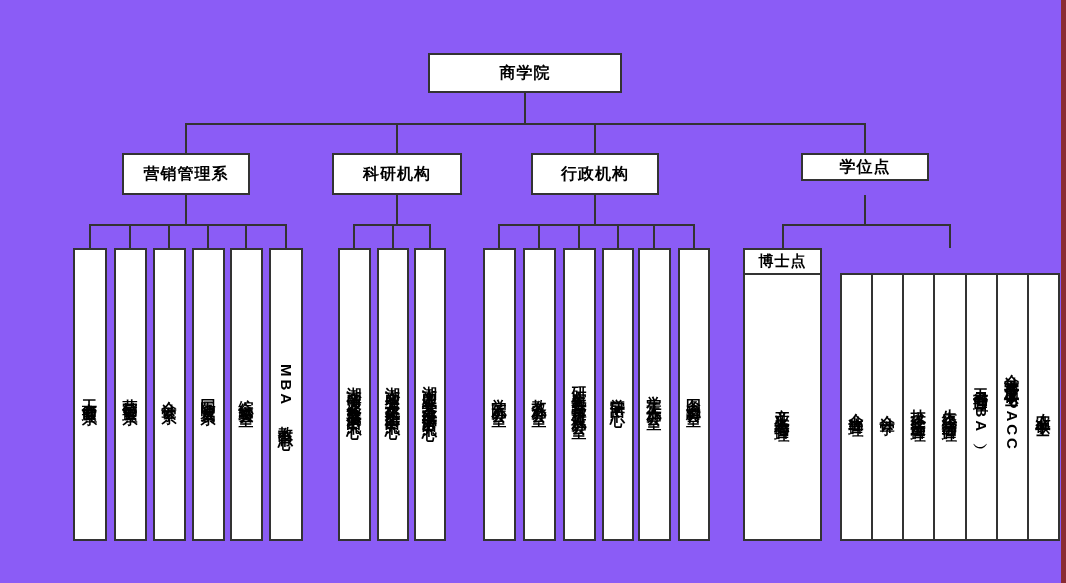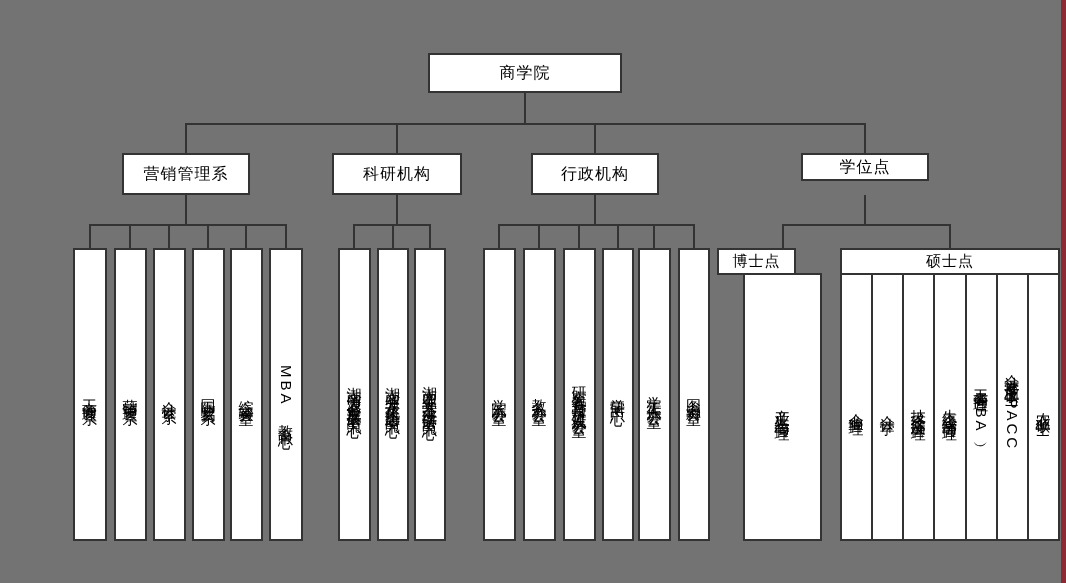--- a/index.html
+++ b/index.html
@@ -5,22 +5,23 @@
   html, body {
     margin: 0;
     padding: 0;
     background: #ffffff;
     font-family: "Liberation Sans", "DejaVu Sans", sans-serif;
   }
   .canvas {
     position: relative;
     width: 1066px;
     height: 583px;
-    background: #737373;
+    background: #8b5cf6;
     overflow: hidden;
+    font-weight: bold;
   }
   .connectors {
     position: absolute;
     left: 0; top: 0;
     width: 1066px; height: 583px;
   }
   .connectors line {
     stroke: #333333;
     stroke-width: 2;
   }
@@ -142,24 +143,23 @@
   <div class="box vbox" style="left:377px; top:248px; width:32px; height:293px;">湖南省公共文化生态研究中心</div>
   <div class="box vbox" style="left:414px; top:248px; width:32px; height:293px;">湖南农业大学茶业经济研究中心</div>
 
   <div class="box vbox" style="left:483px; top:248px; width:33px; height:293px;">学院办公室</div>
   <div class="box vbox" style="left:523px; top:248px; width:33px; height:293px;">教务办公室</div>
   <div class="box vbox" style="left:563px; top:248px; width:33px; height:293px;">研究生教育与学科建设办公室</div>
   <div class="box vbox" style="left:602px; top:248px; width:32px; height:293px;">学研产中心</div>
   <div class="box vbox" style="left:638px; top:248px; width:33px; height:293px;">学生工作办公室</div>
   <div class="box vbox" style="left:678px; top:248px; width:32px; height:293px;">图书资料室</div>
 
-  <div class="box hbox" style="left:717px; top:248px; width:79px; height:27px; font-size:15px;">博士点</div>
+  <div class="box hbox" style="left:743px; top:248px; width:79px; height:27px; font-size:15px;">博士点</div>
   <div class="box vbox" style="left:743px; top:273px; width:79px; height:268px;">产业生态与管理</div>
 
-  <div class="box hbox" style="left:840px; top:248px; width:220px; height:27px; font-size:15px;">硕士点</div>
   <div class="masters-row" style="left:840px; top:273px; width:220px; height:268px;">
     <div class="masters-cell">企业管理</div>
     <div class="masters-cell">会计学</div>
     <div class="masters-cell">技术经济及管理</div>
     <div class="masters-cell">生态经济与管理</div>
     <div class="masters-cell">工商管理（MBA）</div>
     <div class="masters-cell">会计学专业硕士MPACC</div>
     <div class="masters-cell">农业硕士</div>
   </div>
 

